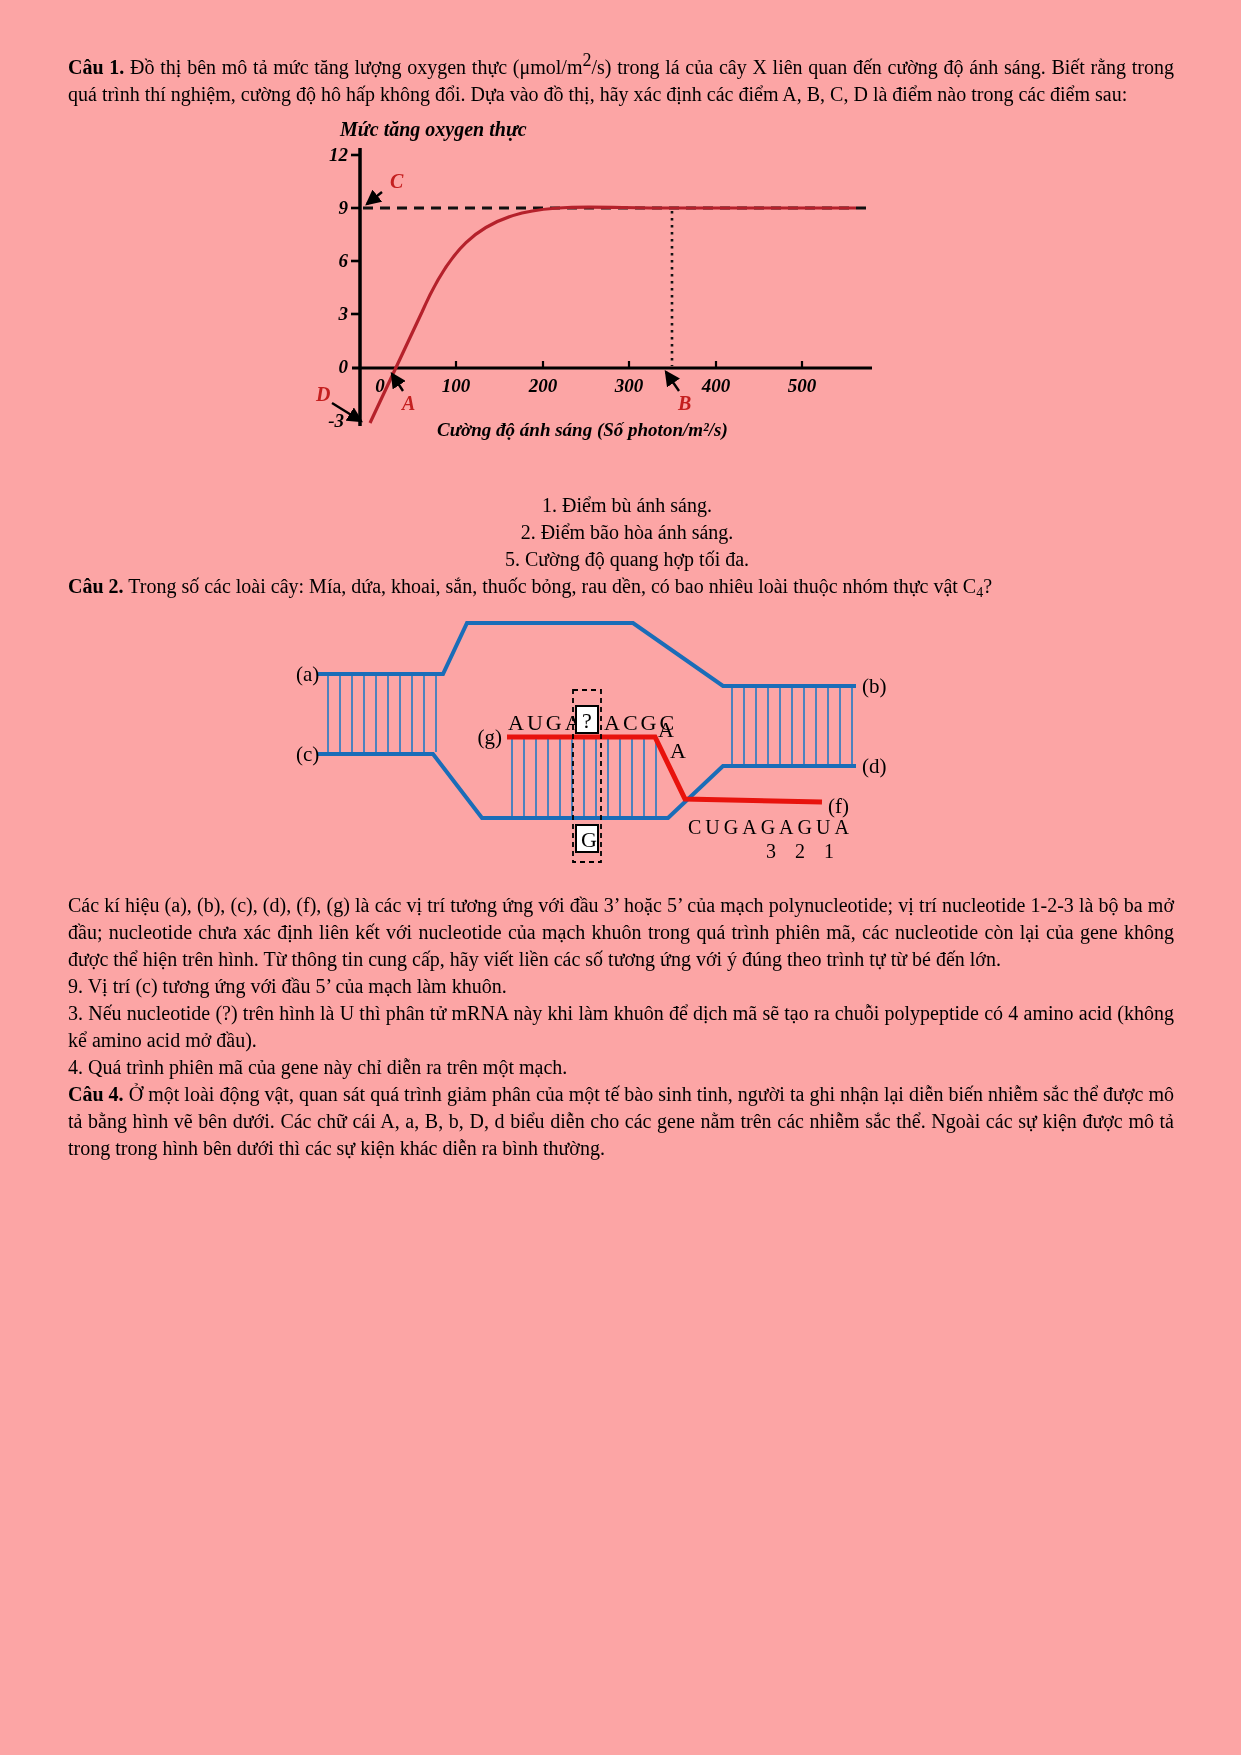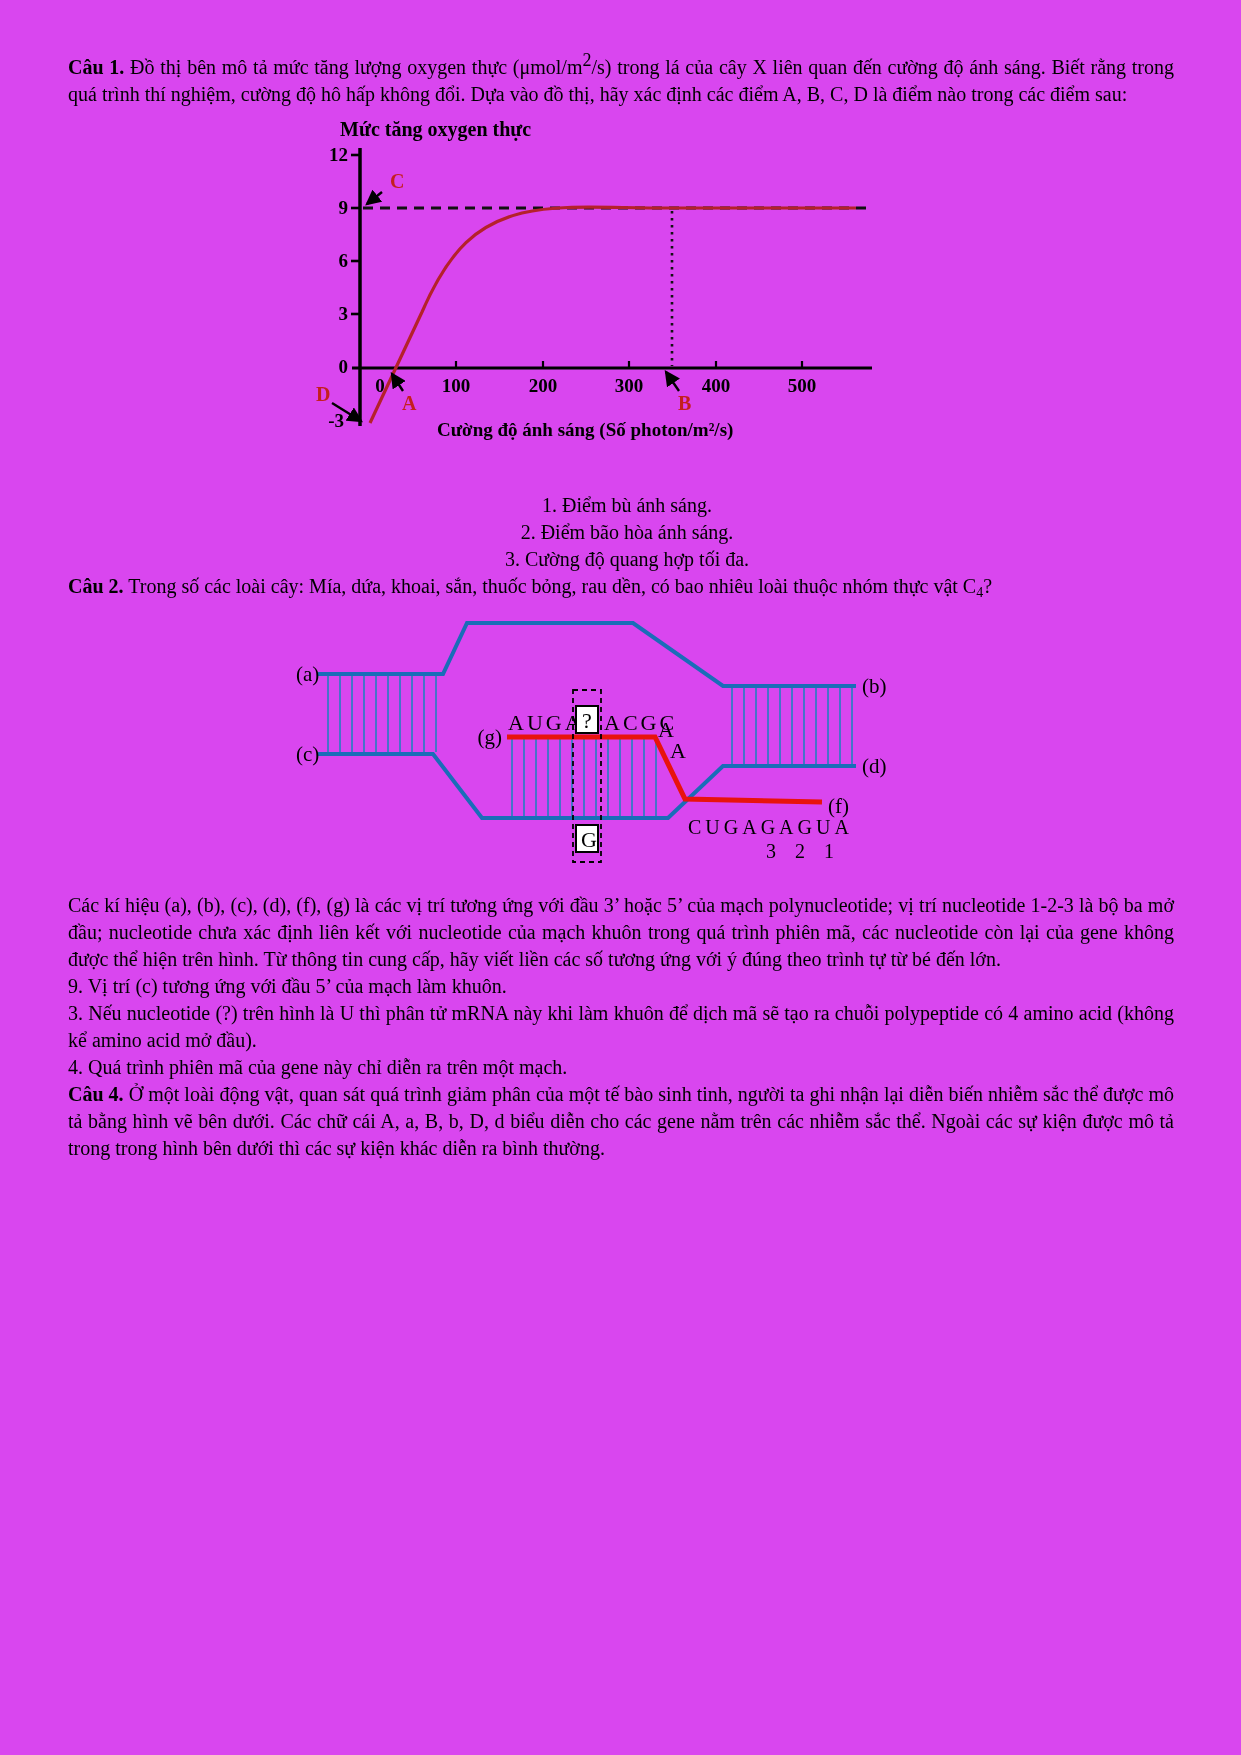--- a/index.html
+++ b/index.html
@@ -1,25 +1,25 @@
 <!DOCTYPE html>
 <html><head>
 <meta charset="utf-8">
 <style>
   html,body{margin:0;padding:0;background:#fff;}
-  .page{position:relative;width:1241px;height:1755px;background:#d946ef;
+  .page{position:relative;width:1241px;height:1755px;background:#fca5a5;
         font-family:"Liberation Serif",serif;font-size:20px;color:#000;overflow:hidden;}
   .content{position:absolute;left:68px;top:54px;width:1106px;line-height:27px;text-align:justify;}
   p{margin:0;padding:0;}
   b{font-weight:bold;}
   .sup2{font-size:0.9em;vertical-align:0.45em;line-height:0;}
   .sub4{font-size:0.7em;vertical-align:-0.25em;line-height:0;}
   .opts{padding-left:12px;text-align:center;}
   .fig{line-height:0;text-align:left;}
-  .fig-chart{margin:12px 0 40px 232px;}
+  .fig-chart{margin:12px 0 40px 232px;font-style:italic;}
   .fig-diagram{margin:6px 0 16px 202px;}
   svg text{font-family:"Liberation Serif",serif;fill:#000;}
   .ct{font-weight:bold;font-size:20px;}
   .tk{font-weight:bold;font-size:19px;}
   .xl{font-weight:bold;font-size:19px;}
   .ptl{font-weight:bold;font-size:20px;fill:#c41f1f;}
   .dlbl{font-size:21px;}
   .seq{font-size:22px;letter-spacing:3px;}
   .seq2{font-size:20px;letter-spacing:4px;}
   .num{font-size:20px;letter-spacing:7px;}
@@ -87,21 +87,21 @@
         <line x1="32" y1="283" x2="61" y2="301" stroke="#000" stroke-width="2.4" marker-end="url(#arr)"></line>
         <text class="ptl" x="16" y="281">D</text>
 
         <text class="xl" x="137" y="316">Cường độ ánh sáng (Số photon/m²/s)</text>
       </svg>
     </div>
 
     <div class="opts">
       <p>1. Điểm bù ánh sáng.</p>
       <p>2. Điểm bão hòa ánh sáng.</p>
-      <p>3. Cường độ quang hợp tối đa.</p>
+      <p>5. Cường độ quang hợp tối đa.</p>
     </div>
 
     <p><b>Câu 2.</b><span> Trong số các loài cây: Mía, dứa, khoai, sắn, thuốc bỏng, rau dền, có bao nhiêu loài thuộc nhóm thực vật C</span><span class="sub4">4</span><span>?</span></p>
 
 
     <div class="fig fig-diagram">
       <svg width="620" height="270" viewBox="0 0 620 270">
 
         <g stroke="#2e7cc3" stroke-width="1.7">
           <line x1="58" y1="70" x2="58" y2="146"></line>

